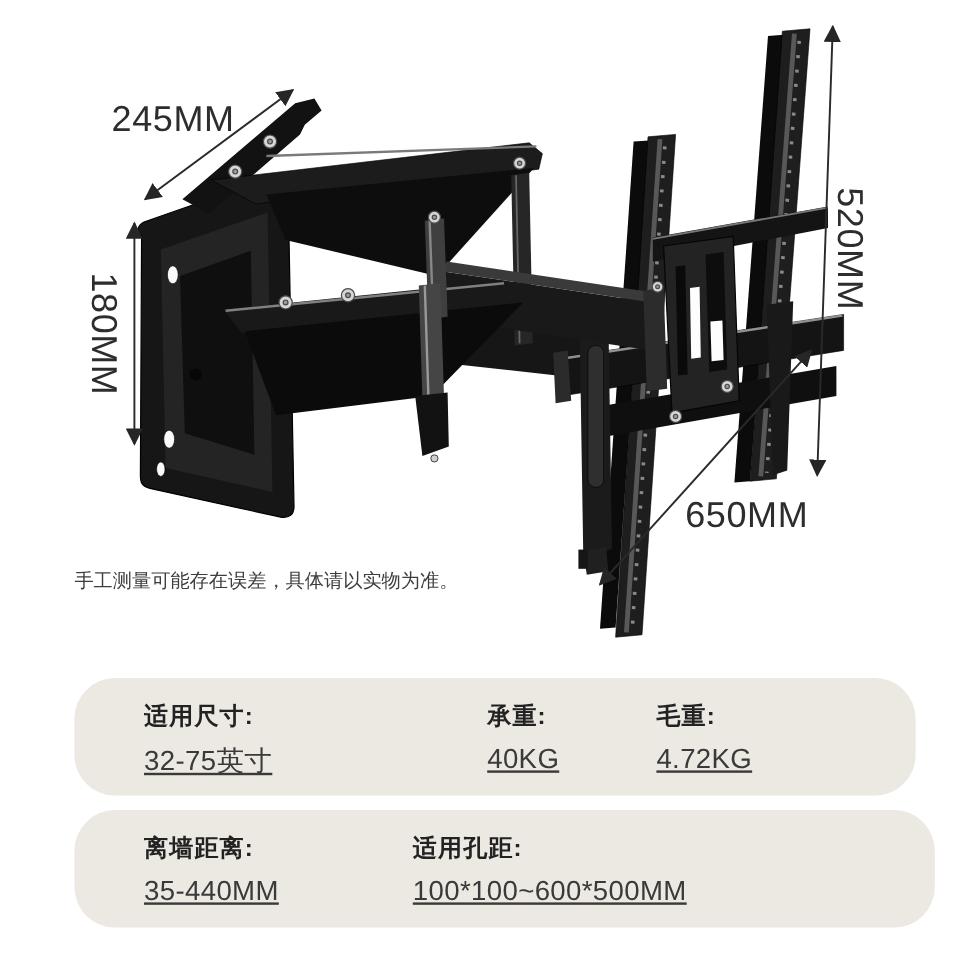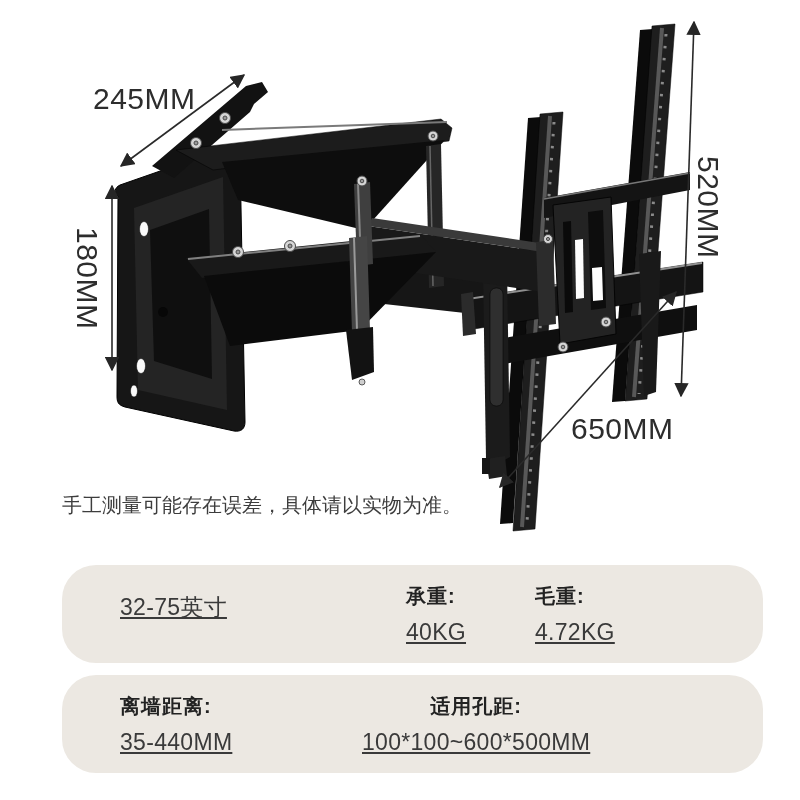--- a/index.html
+++ b/index.html
@@ -7,34 +7,34 @@
     width:800px;height:800px;background:#ffffff;position:relative;overflow:hidden;
     font-family:"Liberation Sans", sans-serif;
   }
   .stage{position:absolute;left:0;top:0;width:762px;height:800px;}
   svg.diagram{position:absolute;left:0;top:0;}
   svg text.dim{
     fill:#2d2d2d;font-size:30px;letter-spacing:0.5px;
     font-family:"Liberation Sans", sans-serif;
   }
   .notes{
-    position:absolute;left:62px;top:492px;width:660px;
-    font-size:20px;line-height:26px;color:#3d3d3d;
+    position:absolute;left:62px;top:472px;width:660px;
+    font-size:16px;line-height:26px;color:#3d3d3d;
   }
   .notes p{margin:0;}
   .card{
     position:absolute;left:62px;width:701px;height:98px;
     background:#ece8e2;border-radius:34px;
   }
   .card.row1{top:565px;}
-  .card.row2{top:675px;}
+  .card.row2{top:675px;padding-left:16px;}
   .cell{position:absolute;top:18px;}
   .cell .label{font-size:20px;font-weight:bold;color:#222222;letter-spacing:1px;}
   .cell .value{font-size:23px;color:#3a3a3a;margin-top:9px;letter-spacing:0.3px;text-decoration:underline;}
-  .c1{left:58px;} .row1 .c2{left:300px;margin-left:44px;} .row1 .c3{left:473px;} .row2 .c2{left:300px;text-align:center;}
+  .c1{left:58px;} .row1 .c2{left:300px;margin-left:44px;} .row1 .c3{left:485px;} .row2 .c2{left:282px;}
 </style>
 </head>
 <body>
 
 <div class="stage">
 
   <svg class="diagram" width="800" height="560" viewBox="0 0 800 560">
     <defs>
       <marker id="ah" viewBox="0 0 10 10" refX="9" refY="5" markerWidth="9" markerHeight="9" orient="auto-start-reverse">
         <path d="M0,0 L10,5 L0,10 Z" fill="#262626"></path>
@@ -158,20 +158,21 @@
     <text class="dim" transform="translate(698,156) rotate(90)">520MM</text>
     <text class="dim" x="571" y="439">650MM</text>
   </svg>
 
   <div class="notes">
     <p>手工测量可能存在误差，具体请以实物为准。</p>
   </div>
 
   <div class="card row1">
     <div class="cell c1">
+      <div class="label">适用尺寸:</div>
       <div class="value">32-75英寸</div>
     </div>
     <div class="cell c2">
       <div class="label">承重:</div>
       <div class="value">40KG</div>
     </div>
     <div class="cell c3">
       <div class="label">毛重:</div>
       <div class="value">4.72KG</div>
     </div>

